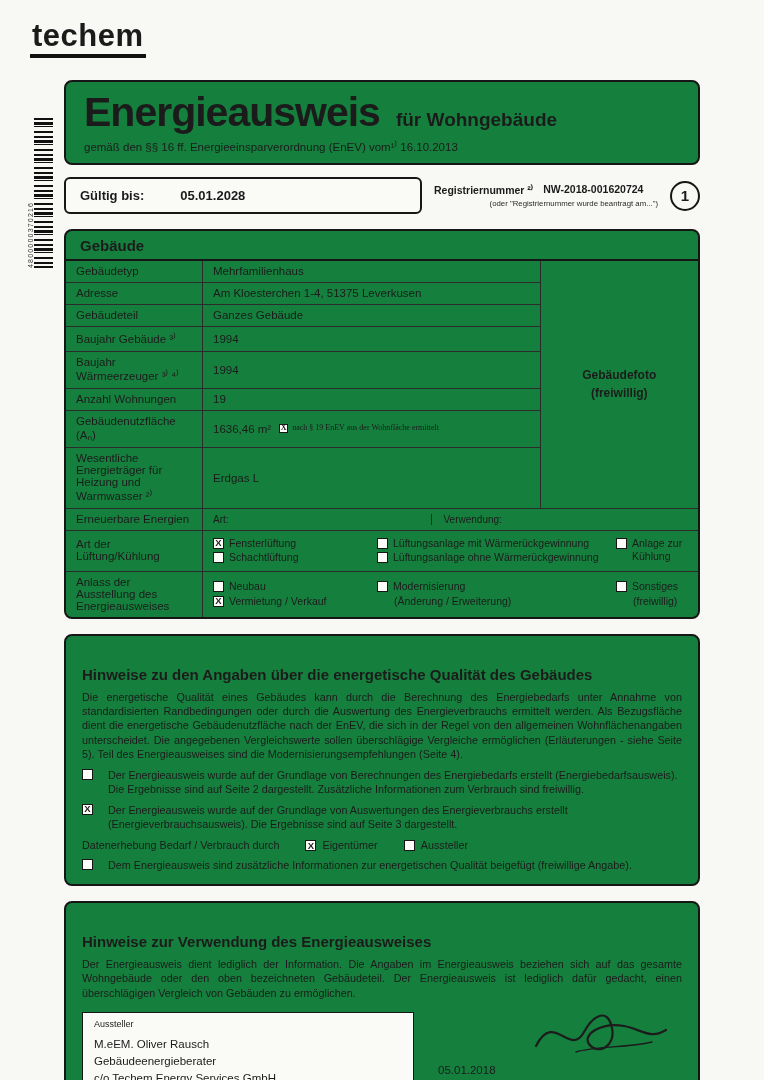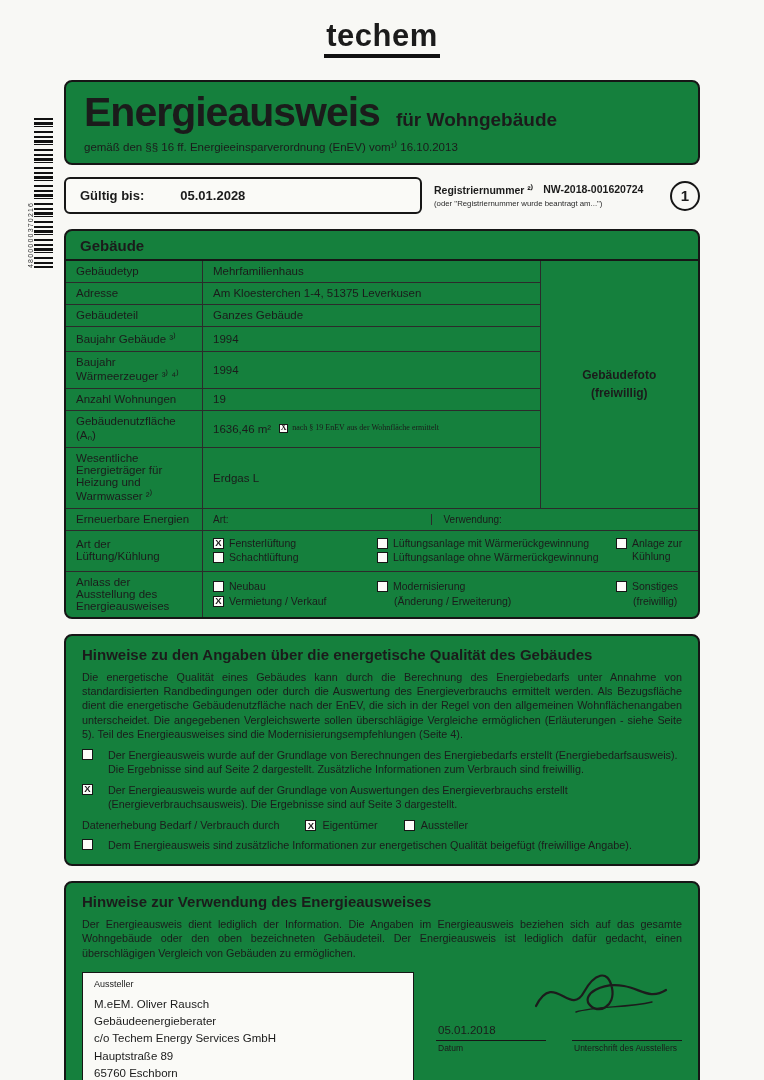--- a/index.html
+++ b/index.html
@@ -5,21 +5,21 @@
   * { margin:0; padding:0; box-sizing:border-box; }
   html,body { background:#d8d8d5; }
   body { font-family:"Liberation Sans", sans-serif; color:#1b1b1b; }
   .page {
     position:relative; width:764px; height:1080px; margin:0 auto;
     background:#f8f8f5; overflow:hidden; padding-top:20px;
   }
   .content { margin:0 64px; width:636px; }
 
   
-  .logo-wrap { text-align:center; height:46px; }
+  .logo-wrap { height:46px;margin-left:30px; }
   .logo {
     display:inline-block; font-size:31px; font-weight:800; letter-spacing:.5px;
     border-bottom:4px solid #111; line-height:1.05; padding:0 2px 1px;
   }
 
   
   .barcode-wrap { position:absolute; left:26px; top:118px; display:flex; align-items:stretch; }
   .barcode-number {
     writing-mode:vertical-rl; transform:rotate(180deg);
     font-size:7px; letter-spacing:1.2px; color:#333; margin-left:1px;
@@ -42,21 +42,21 @@
   .doc-title-suffix { font-size:19px; font-weight:700; }
   .doc-subtitle { font-size:11.5px; margin-top:6px; }
 
   
   .validity-row { display:flex; align-items:center; margin-top:12px; gap:12px; }
   .validity-box {
     border:2px solid #161616; border-radius:6px; background:#fafaf7;
     width:358px; padding:9px 14px; display:flex; align-items:baseline; gap:36px;
     font-size:13px; font-weight:700;
   }
-  .reg-block { flex:1; }
+  .reg-block { flex:1;text-align:right; }
   .reg-line { display:flex; gap:10px; font-size:10.5px; font-weight:700; }
   .reg-note { font-size:7.8px; margin-top:2px; color:#2a2a2a; }
   .page-badge {
     width:30px; height:30px; border:2px solid #161616; border-radius:50%;
     display:flex; align-items:center; justify-content:center;
     font-size:15px; font-weight:700; flex:none;
   }
 
   
   .section-box { margin-top:15px; }
@@ -87,21 +87,21 @@
   }
   .cb.checked::after {
     content:"X"; position:absolute; inset:-1px 0 0 0; display:flex;
     align-items:center; justify-content:center; font-size:9.5px; font-weight:700;
   }
   .cb-sm { width:9px; height:9px; }
   .cb-sm.checked::after { font-size:8px; }
 
   
   .hint-box { margin-top:15px; padding:10px 16px 12px; }
-  .hint-title { font-size:15px; font-weight:800; margin-bottom:7px; }
+  .hint-title { font-size:15px; font-weight:800; margin-bottom:7px;margin-top:20px; }
   .hint-par { font-size:10.8px; line-height:1.32; text-align:justify; }
   .hitem { display:flex; gap:15px; margin-top:7px; font-size:10.8px; line-height:1.3; }
   .daten-line { display:flex; align-items:center; gap:26px; margin-top:8px; font-size:10.8px; }
   .daten-opt { display:flex; align-items:center; gap:6px; }
 
   
   .issuer-row { display:flex; gap:22px; margin-top:12px; }
   .aussteller-box { border:1.5px solid #161616; width:332px; padding:6px 11px 10px; background:#fafaf7; }
   .aussteller-label { font-size:9px; margin-bottom:7px; }
   .aussteller-line { font-size:11.5px; line-height:1.5; }

